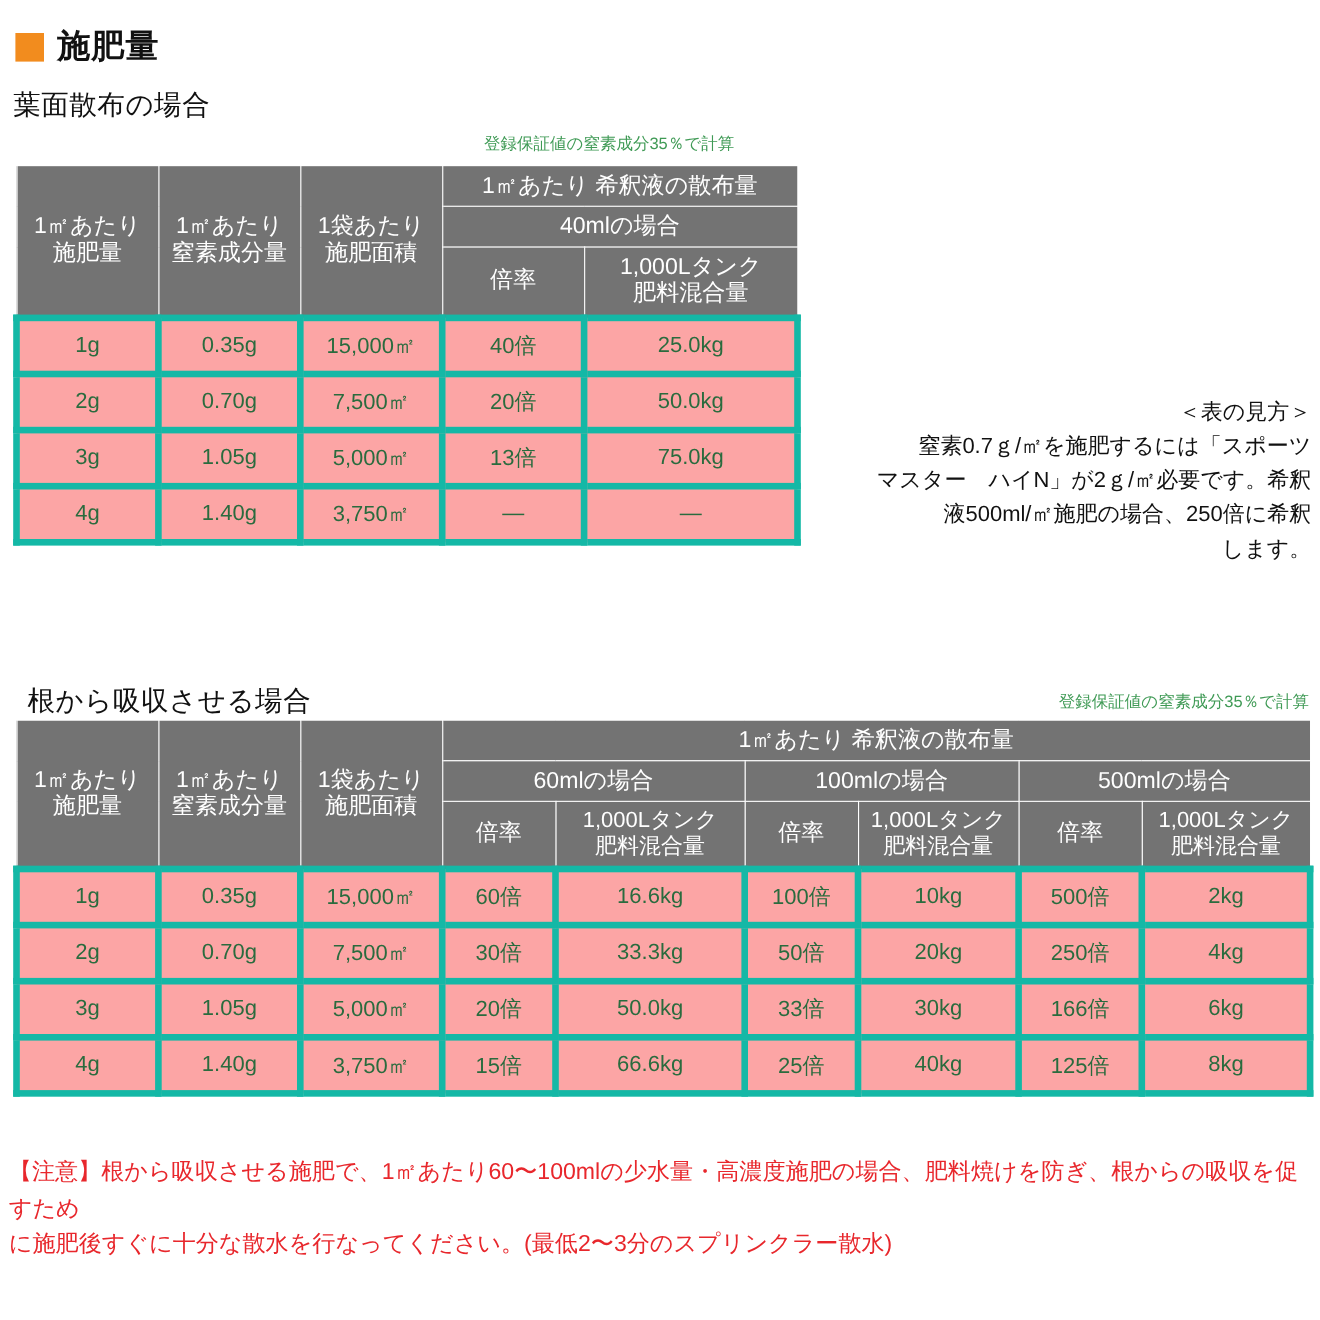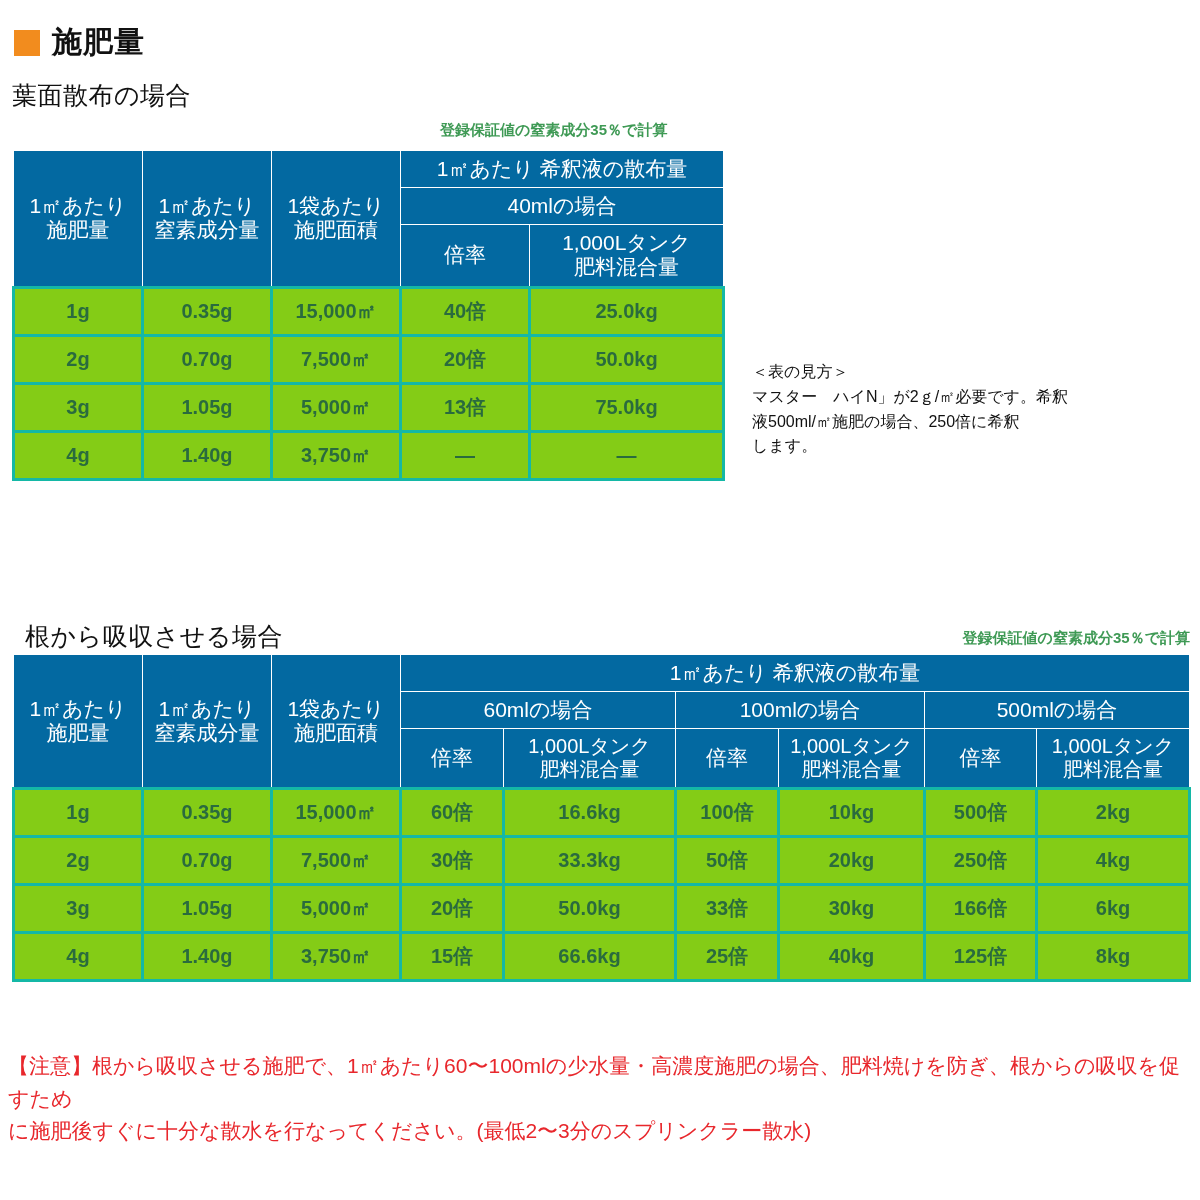--- a/index.html
+++ b/index.html
@@ -32,62 +32,61 @@
   .sec-head {
     font-size: 25px;
     color: #111;
     margin: 16px 0 2px 12px;
     letter-spacing: 0.5px;
   }
   .note-green {
     color: #3f9a55;
     font-size: 15px;
     position: absolute;
-    font-weight: bold;
   }
 
   
   table {
     border-collapse: collapse;
     table-layout: fixed;
   }
   table td, table th {
     border: 1px solid #ffffff;
     text-align: center;
     vertical-align: middle;
     font-weight: normal;
   }
   .hdr {
-    background: #0369a1;
+    background: #737373;
     color: #ffffff;
     font-size: 21px;
     line-height: 1.15;
     padding: 6px 2px;
   }
   .hdr.small { font-size: 20px; }
   .cell {
-    background: #84cc16;
+    background: #fca5a5;
     color: #2a6b3e;
     font-size: 20px;
     padding: 9px 2px;
-    border: 3px solid #14b8a6;
-    font-weight: bold;
+    border: 6px solid #14b8a6;
   }
 
   
   #table1-wrap { position: absolute; left: 12px; top: 128px; }
   #table1 { width: 710px; }
 
   .explain {
     position: absolute;
     left: 752px; top: 338px;
     width: 440px;
-    font-size: 16px;
+    font-size: 20px;
     line-height: 1.55;
     color: #111;
+    text-align: right;
   }
 
   
   #sec2-head { position: absolute; left: 12px; top: 585px; }
   #note2 { right: 10px; top: 607px; }
   #table2-wrap { position: absolute; left: 12px; top: 632px; }
   #table2 { width: 1176px; }
 
   
   .caution {
@@ -176,20 +175,21 @@
           <td class="cell">3,750㎡</td>
           <td class="cell">—</td>
           <td class="cell">—</td>
         </tr>
       </tbody>
     </table>
   </div>
 
   <div class="explain">
     <div>＜表の見方＞</div>
+    <div>窒素0.7ｇ/㎡を施肥するには「スポーツ</div>
     <div>マスター　ハイN」が2ｇ/㎡必要です。希釈</div>
     <div>液500ml/㎡施肥の場合、250倍に希釈</div>
     <div>します。</div>
   </div>
 
   <div id="sec2-head" class="sec-head" style="margin:13px;">根から吸収させる場合</div>
   <div id="note2" class="note-green">登録保証値の窒素成分35％で計算</div>
 
   <div id="table2-wrap">
     <table id="table2">

